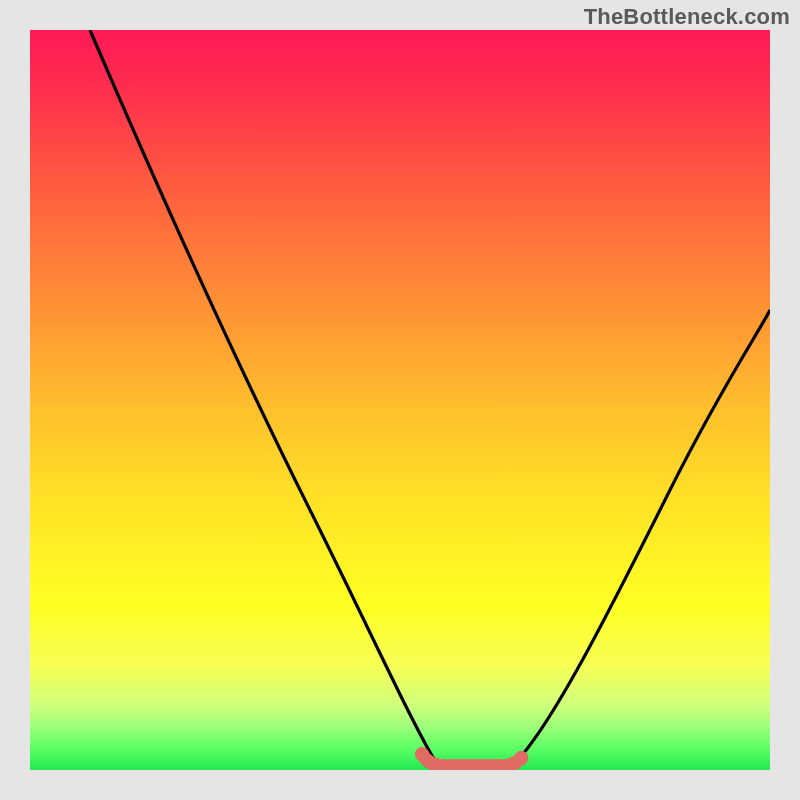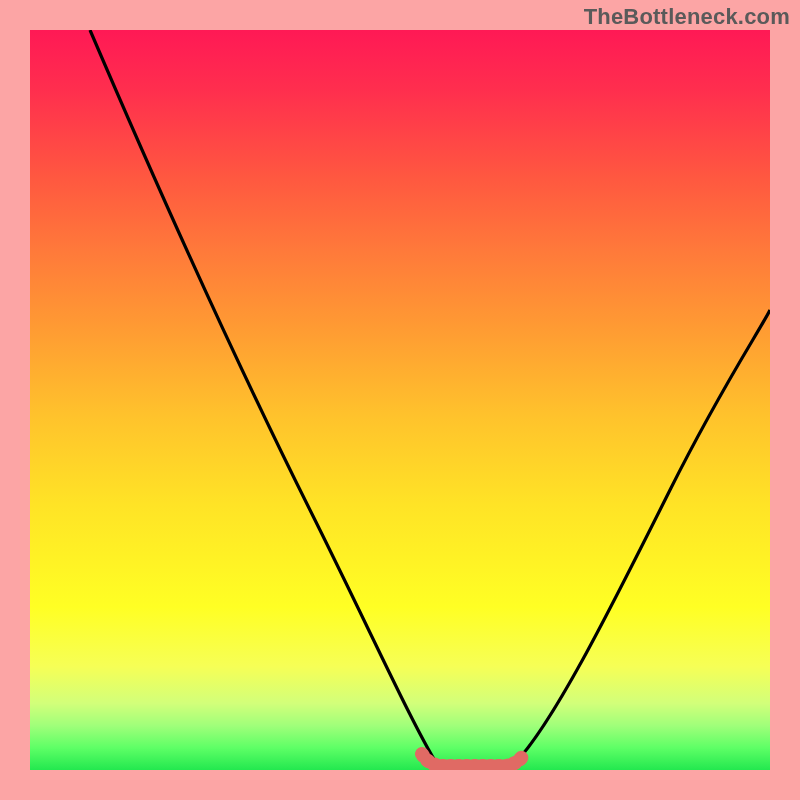--- a/index.html
+++ b/index.html
@@ -8,21 +8,21 @@
     width: 800px;
     height: 800px;
     background: #000;
     overflow: hidden;
     font-family: Arial, Helvetica, sans-serif;
   }
   .frame {
     position: relative;
     width: 800px;
     height: 800px;
-    background: #fca5a5;
+    background: #e5e5e5;
   }
   .watermark {
     position: absolute;
     top: 4px;
     right: 10px;
     color: #5a5a5a;
     font-size: 22px;
     font-weight: 600;
     letter-spacing: 0.2px;
     z-index: 10;

